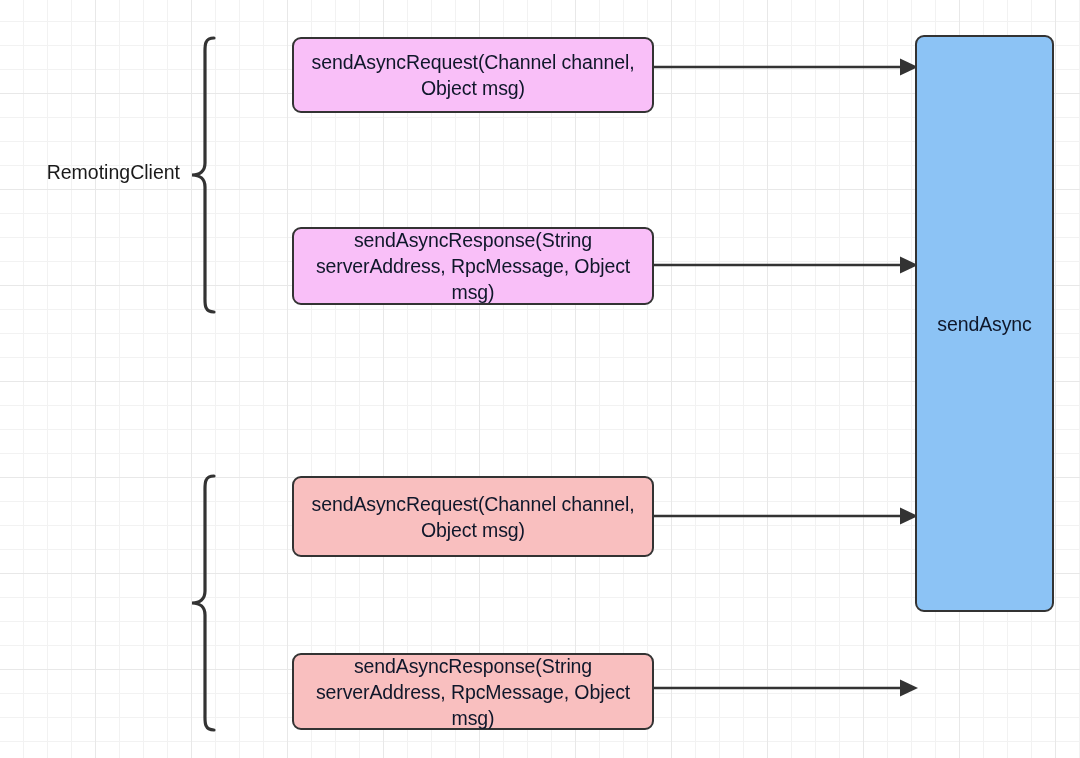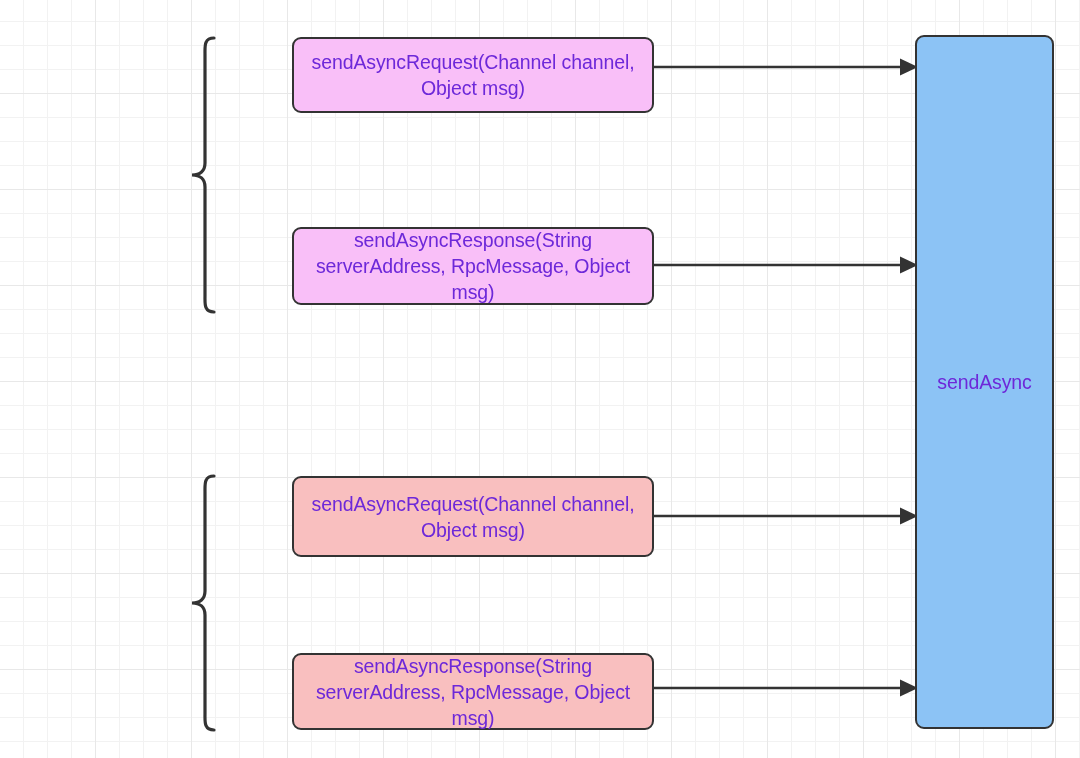--- a/index.html
+++ b/index.html
@@ -25,21 +25,21 @@
 
   .node {
     position: absolute;
     box-sizing: border-box;
     border: 2.5px solid #333333;
     border-radius: 9px;
     display: flex;
     align-items: center;
     justify-content: center;
     text-align: center;
-    color: #6d28d9;
+    color: #0f172a;
     font-size: 19.5px;
     line-height: 26px;
     letter-spacing: -0.1px;
   }
   .node .node-label {
     padding: 0 10px;
     display: block;
   }
 
   .node.pink   { background: #f9bff8; }
@@ -62,20 +62,21 @@
   .arrow {
     position: absolute;
     overflow: visible;
   }
 </style>
 </head>
 <body>
 
 <div id="canvas">
 
+  <div class="group-label" style="left:20px; top:160px; width:160px;">RemotingClient</div>
 
   <svg class="brace" style="left:186px; top:30px; width:40px; height:290px;" viewBox="0 0 40 290">
     <path d="M 28 8 C 18 8 19 16 19 24 L 19 133 C 19 141 14 145 6 145 C 14 145 19 149 19 157 L 19 266 C 19 274 18 282 28 282" fill="none" stroke="#333333" stroke-width="3.2" stroke-linecap="round"></path>
   </svg>
 
 
   <svg class="brace" style="left:186px; top:468px; width:40px; height:270px;" viewBox="0 0 40 270">
     <path d="M 28 8 C 18 8 19 16 19 24 L 19 123 C 19 131 14 135 6 135 C 14 135 19 139 19 147 L 19 246 C 19 254 18 262 28 262" fill="none" stroke="#333333" stroke-width="3.2" stroke-linecap="round"></path>
   </svg>
 
@@ -108,17 +109,17 @@
   </div>
 
   <div class="node salmon" style="left:292px; top:476px; width:362px; height:81px;">
     <span class="node-label">sendAsyncRequest(Channel channel, Object msg)</span>
   </div>
 
   <div class="node salmon" style="left:292px; top:653px; width:362px; height:77px;">
     <span class="node-label">sendAsyncResponse(String serverAddress, RpcMessage, Object msg)</span>
   </div>
 
-  <div class="node blue" style="left:915px; top:35px; width:139px; height:694px;">
+  <div class="node blue" style="left:915px; top:35px; width:139px; height:577px;">
     <span class="node-label">sendAsync</span>
   </div>
 
 </div>
 
 </body></html>

